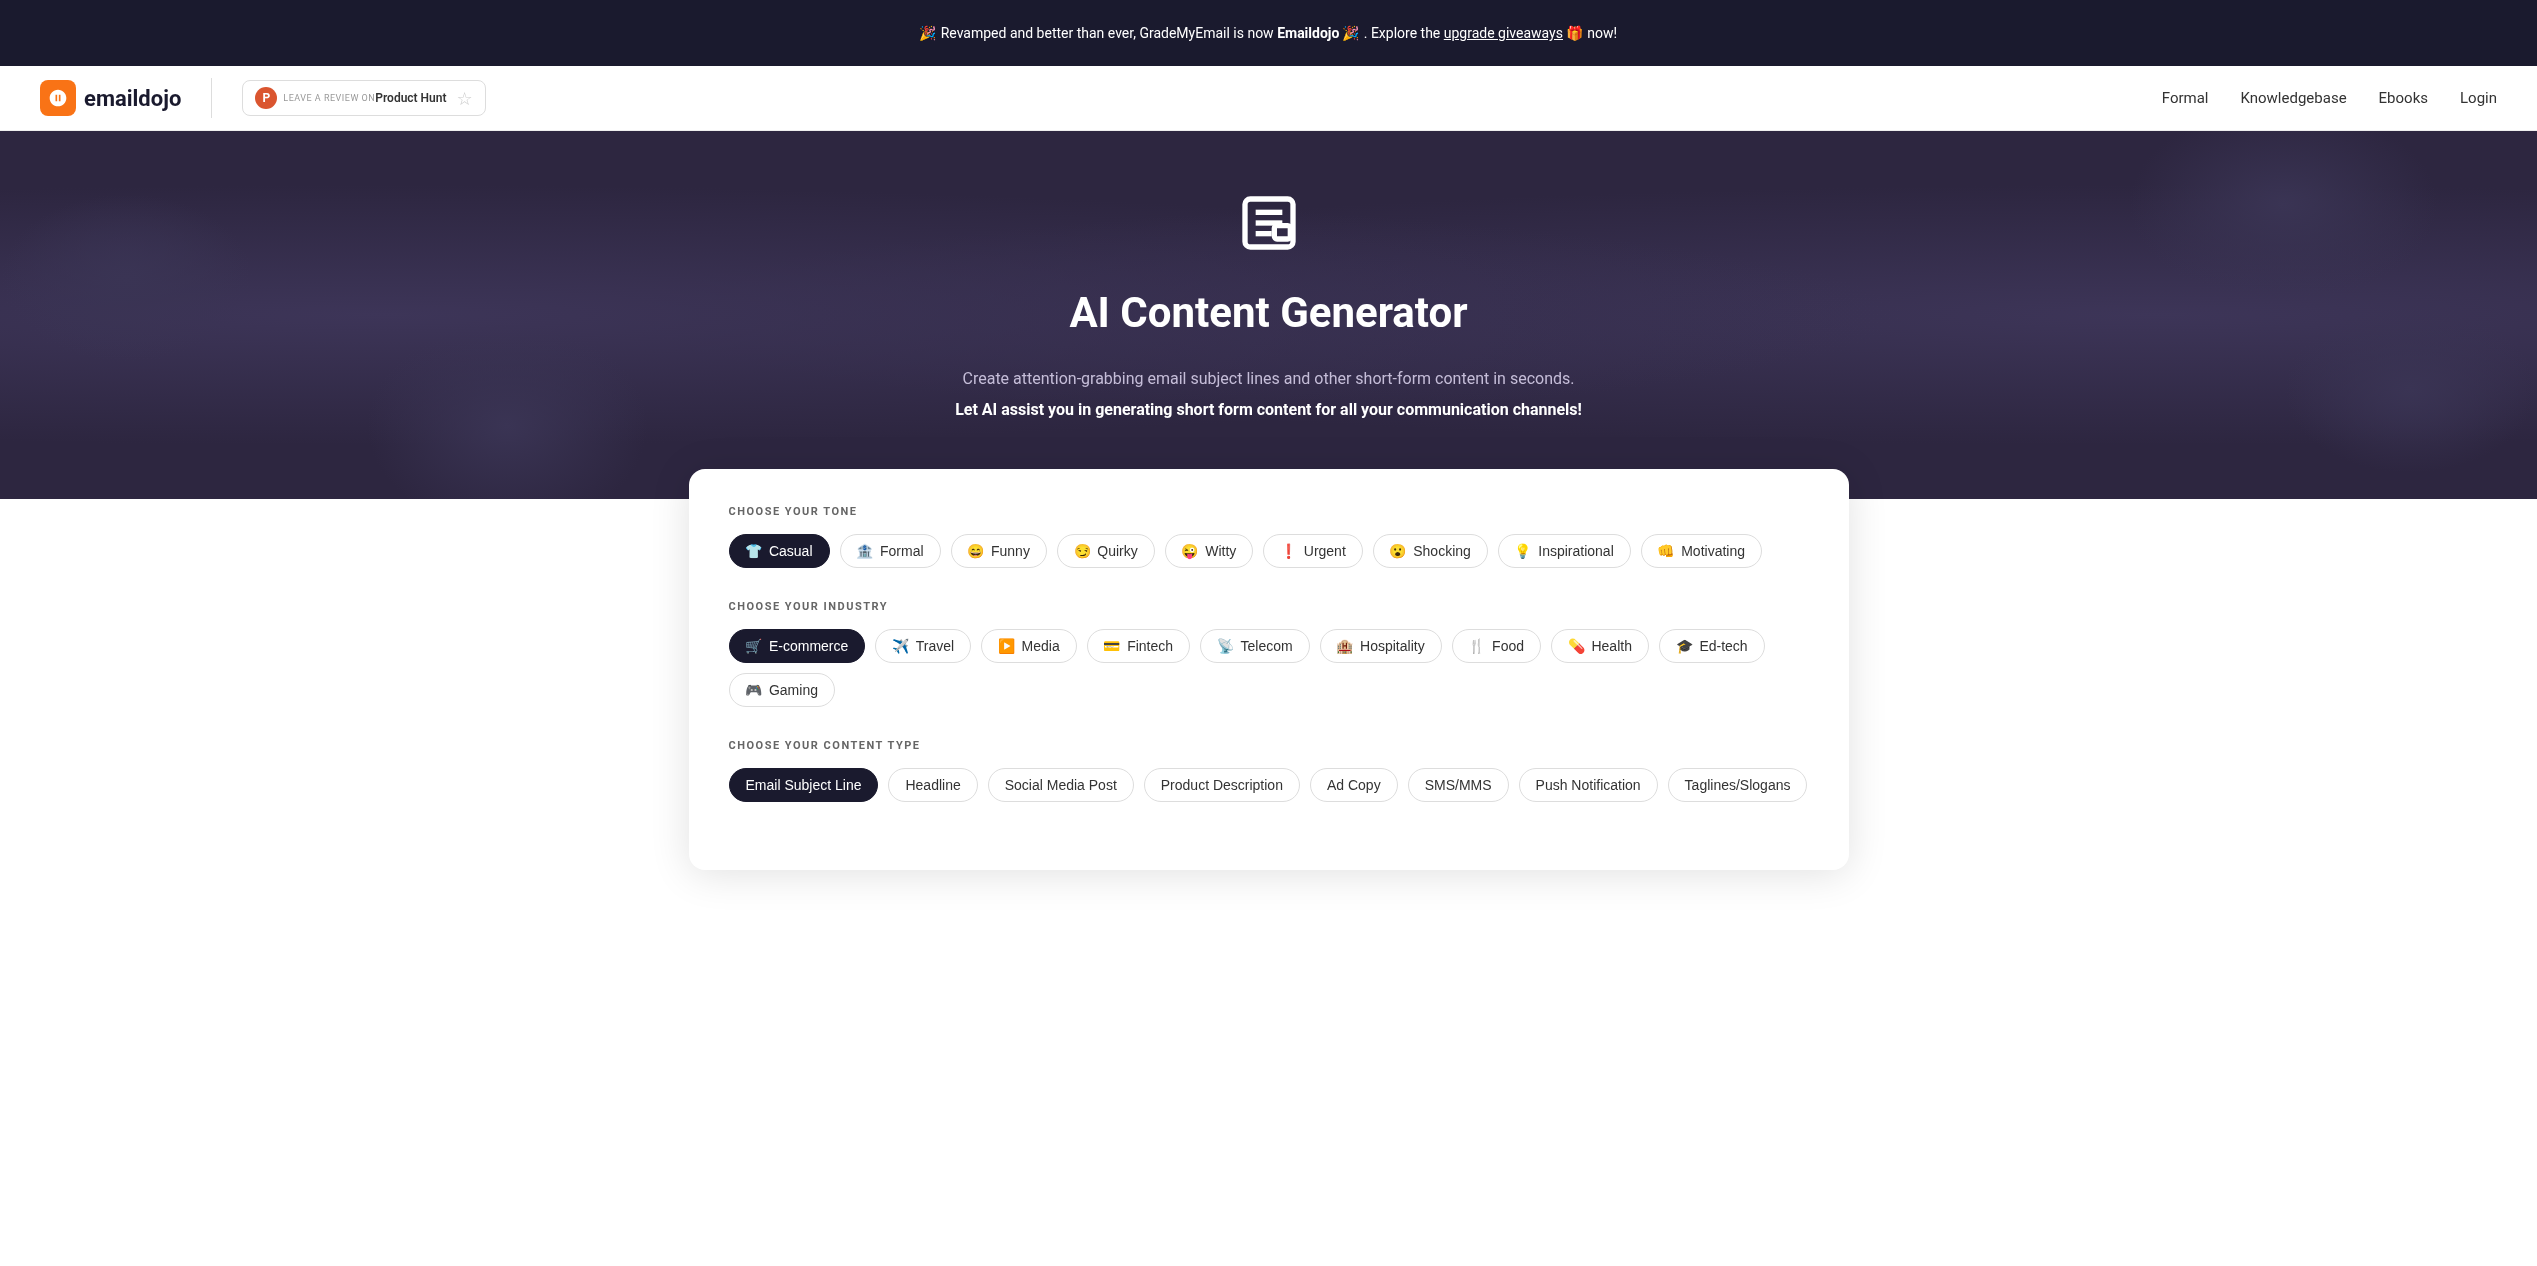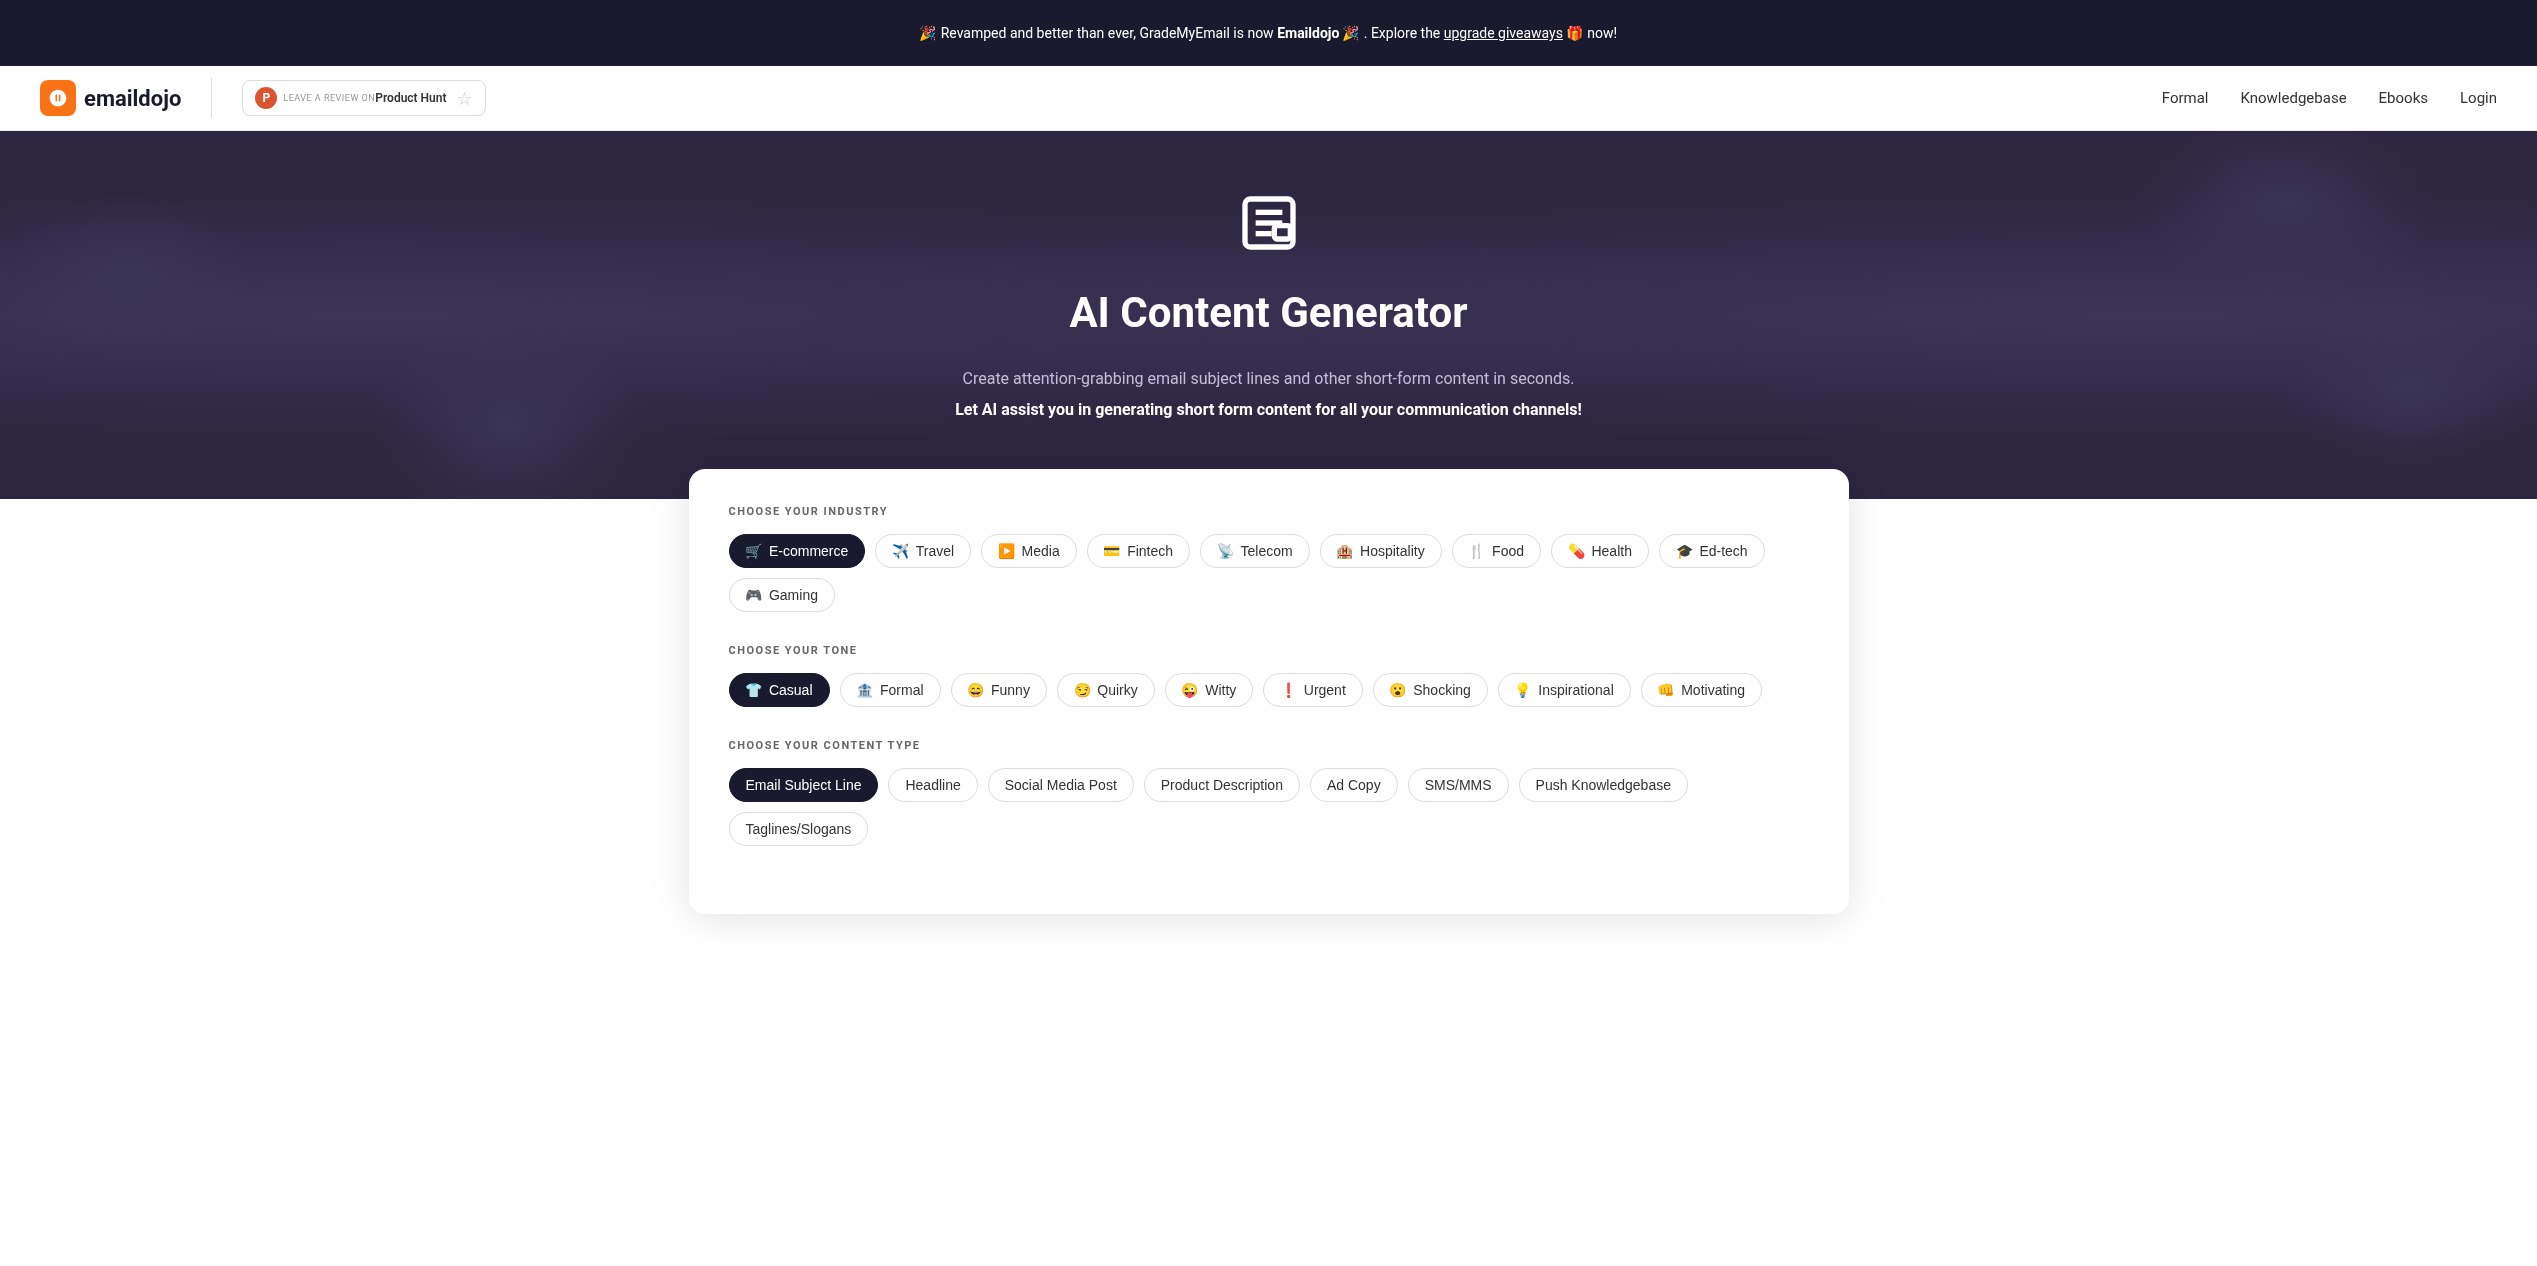--- a/index.html
+++ b/index.html
@@ -248,20 +248,62 @@
     </svg>
   </div>
   <h1 class="hero-title">AI Content Generator</h1>
   <p class="hero-subtitle">Create attention-grabbing email subject lines and other short-form content in seconds.</p>
   <p class="hero-emphasis">Let AI assist you in generating short form content for all your communication channels!</p>
 </section>
 
 <div class="main-card">
 
   <div>
+    <div class="section-label">CHOOSE YOUR TONE</div>
+    <div class="pills-row" id="tone-pills">
+        <button class="pill active">
+          <span class="pill-icon">👕</span>
+          <span>Casual</span>
+        </button>
+        <button class="pill">
+          <span class="pill-icon">🏦</span>
+          <span>Formal</span>
+        </button>
+        <button class="pill">
+          <span class="pill-icon">😄</span>
+          <span>Funny</span>
+        </button>
+        <button class="pill">
+          <span class="pill-icon">😏</span>
+          <span>Quirky</span>
+        </button>
+        <button class="pill">
+          <span class="pill-icon">😜</span>
+          <span>Witty</span>
+        </button>
+        <button class="pill">
+          <span class="pill-icon">❗</span>
+          <span>Urgent</span>
+        </button>
+        <button class="pill">
+          <span class="pill-icon">😮</span>
+          <span>Shocking</span>
+        </button>
+        <button class="pill">
+          <span class="pill-icon">💡</span>
+          <span>Inspirational</span>
+        </button>
+        <button class="pill">
+          <span class="pill-icon">👊</span>
+          <span>Motivating</span>
+        </button>
+      </div>
+  </div>
+
+  <div>
     <div class="section-label">CHOOSE YOUR INDUSTRY</div>
     <div class="pills-row" id="industry-pills">
         <button class="pill active">
           <span class="pill-icon">🛒</span>
           <span>E-commerce</span>
         </button>
         <button class="pill">
           <span class="pill-icon">✈️</span>
           <span>Travel</span>
         </button>
@@ -294,62 +336,20 @@
           <span>Ed-tech</span>
         </button>
         <button class="pill">
           <span class="pill-icon">🎮</span>
           <span>Gaming</span>
         </button>
       </div>
   </div>
 
   <div>
-    <div class="section-label">CHOOSE YOUR TONE</div>
-    <div class="pills-row" id="tone-pills">
-        <button class="pill active">
-          <span class="pill-icon">👕</span>
-          <span>Casual</span>
-        </button>
-        <button class="pill">
-          <span class="pill-icon">🏦</span>
-          <span>Formal</span>
-        </button>
-        <button class="pill">
-          <span class="pill-icon">😄</span>
-          <span>Funny</span>
-        </button>
-        <button class="pill">
-          <span class="pill-icon">😏</span>
-          <span>Quirky</span>
-        </button>
-        <button class="pill">
-          <span class="pill-icon">😜</span>
-          <span>Witty</span>
-        </button>
-        <button class="pill">
-          <span class="pill-icon">❗</span>
-          <span>Urgent</span>
-        </button>
-        <button class="pill">
-          <span class="pill-icon">😮</span>
-          <span>Shocking</span>
-        </button>
-        <button class="pill">
-          <span class="pill-icon">💡</span>
-          <span>Inspirational</span>
-        </button>
-        <button class="pill">
-          <span class="pill-icon">👊</span>
-          <span>Motivating</span>
-        </button>
-      </div>
-  </div>
-
-  <div>
     <div class="section-label">CHOOSE YOUR CONTENT TYPE</div>
     <div class="pills-row" id="content-type-pills">
         <button class="pill active">
           <span>Email Subject Line</span>
         </button>
         <button class="pill">
           <span>Headline</span>
         </button>
         <button class="pill">
           <span>Social Media Post</span>
@@ -357,21 +357,21 @@
         <button class="pill">
           <span>Product Description</span>
         </button>
         <button class="pill">
           <span>Ad Copy</span>
         </button>
         <button class="pill">
           <span>SMS/MMS</span>
         </button>
         <button class="pill">
-          <span>Push Knowledgebase</span>
+          <span>Push Notification</span>
         </button>
         <button class="pill">
           <span>Taglines/Slogans</span>
         </button>
       </div>
   </div>
 
 </div>
 
 </body></html>

